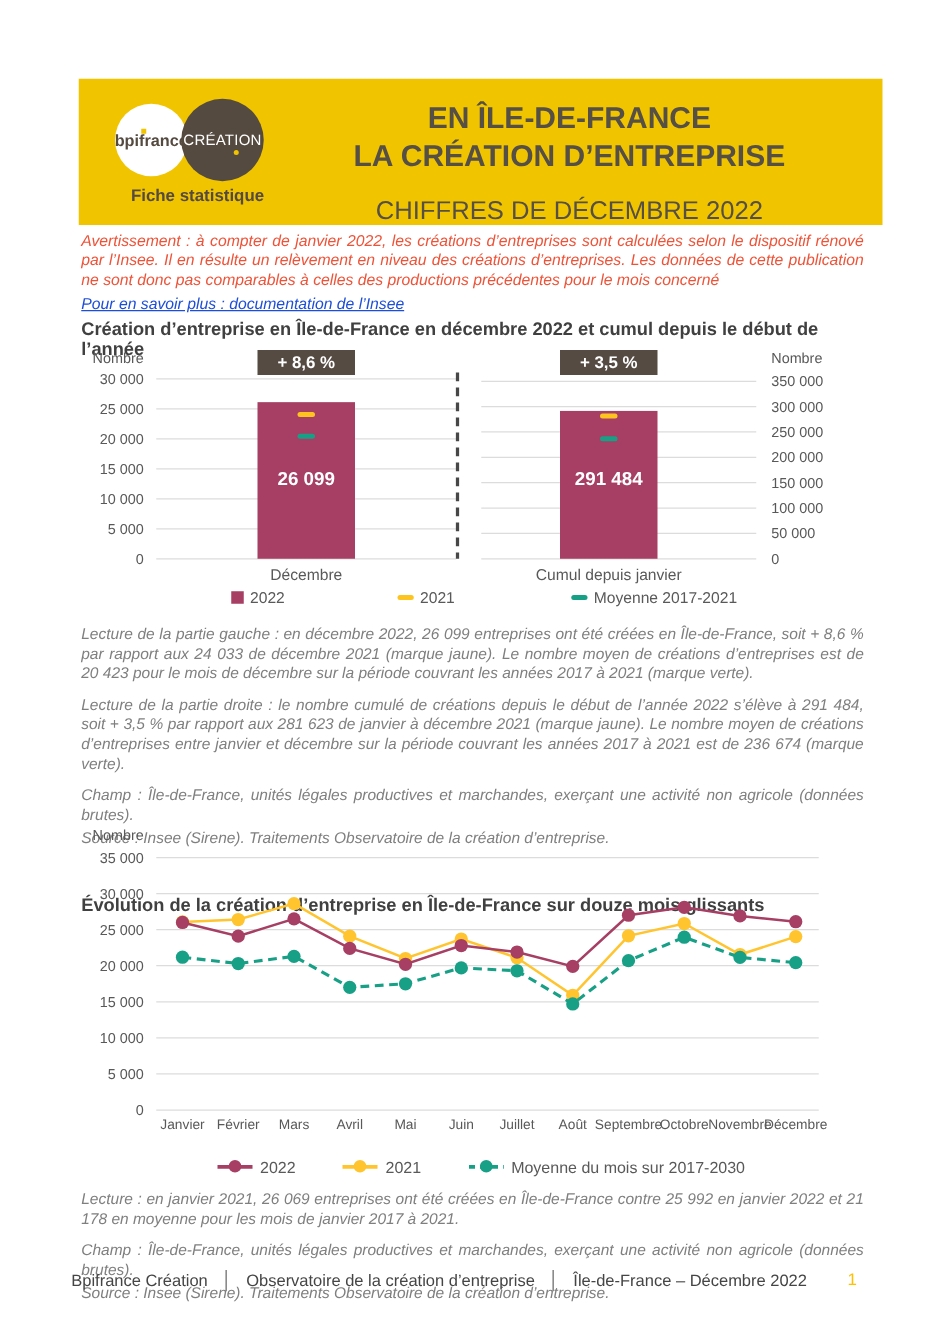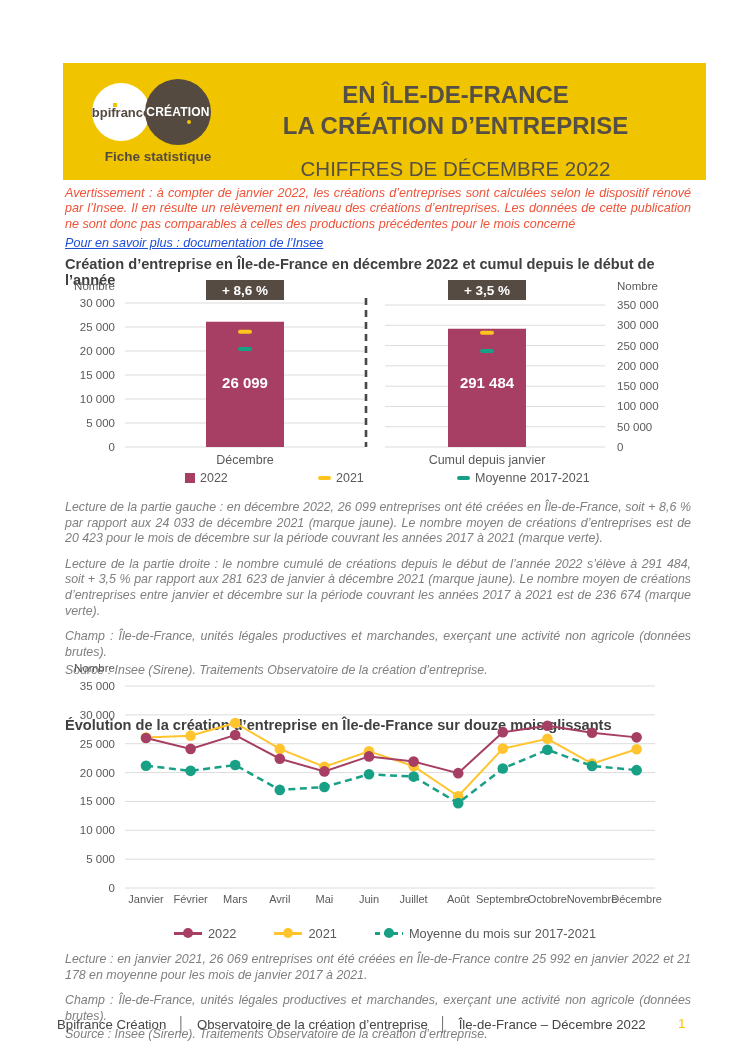--- a/index.html
+++ b/index.html
@@ -7,21 +7,21 @@
   body { font-family: "Liberation Sans", sans-serif; }
   .page { position:relative; width:750px; height:1061px; background:#fff; overflow:hidden; }
 
   
   .banner { position:absolute; left:63px; top:63px; width:643px; height:117px; background:#F1C400; }
   .logo-white { position:absolute; left:29px; top:20px; width:58px; height:58px; border-radius:50%;
     background:#fff; color:#554A40; font-weight:bold; font-size:13px;
     display:flex; align-items:center; justify-content:center; z-index:0; }
   .logo-white::after { content:""; position:absolute; left:21px; top:20px; width:4px; height:4px; background:#F1C400; }
   .logo-brown { position:absolute; left:82px; top:16px; width:66px; height:66px; border-radius:50%;
-    background:#554A40; color:#fff; font-weight:bold; font-size:12px; letter-spacing:0.2px;
+    background:#554A40; color:#fff; font-weight:normal; font-size:12px; letter-spacing:0.2px;
     display:flex; align-items:center; justify-content:center; z-index:1; }
   .logo-brown::after { content:""; position:absolute; left:42px; top:41px; width:4px; height:4px; background:#F1C400; border-radius:50%; }
   .tagline { position:absolute; left:20px; top:86px; width:150px; text-align:center;
     font-weight:bold; font-size:13.5px; color:#554A40; }
   .titles { position:absolute; left:170px; top:16px; width:445px; text-align:center; color:#564F45; }
   .t1 { font-size:24px; font-weight:bold; line-height:31px; }
   .t2 { font-size:20.5px; line-height:28px; margin-top:14px; }
 
   .warning { position:absolute; left:65px; top:186px; width:626px; font-style:italic;
     font-size:12.6px; line-height:15.4px; color:#EE5338; text-align:justify; }
@@ -239,21 +239,21 @@
     <div class="item">
       <span class="lmark solid m"></span>
       <span>2022</span>
     </div>
     <div class="item">
       <span class="lmark solid y"></span>
       <span>2021</span>
     </div>
     <div class="item">
       <span class="lmark dashed t"></span>
-      <span>Moyenne du mois sur 2017-2021</span>
+      <span>Moyenne du mois sur 2017-2030</span>
     </div>
   </div>
 
   <div class="lecture lec2">
     <p>Lecture : en janvier 2021, 26 069 entreprises ont été créées en Île-de-France contre 25 992 en janvier 2022 et 21 178 en moyenne pour les mois de janvier 2017 à 2021.</p>
     <p class="tight">Champ : Île-de-France, unités légales productives et marchandes, exerçant une activité non agricole (données brutes).</p>
     <p class="tight">Source : Insee (Sirene). Traitements Observatoire de la création d’entreprise.</p>
   </div>
 
   <footer>

